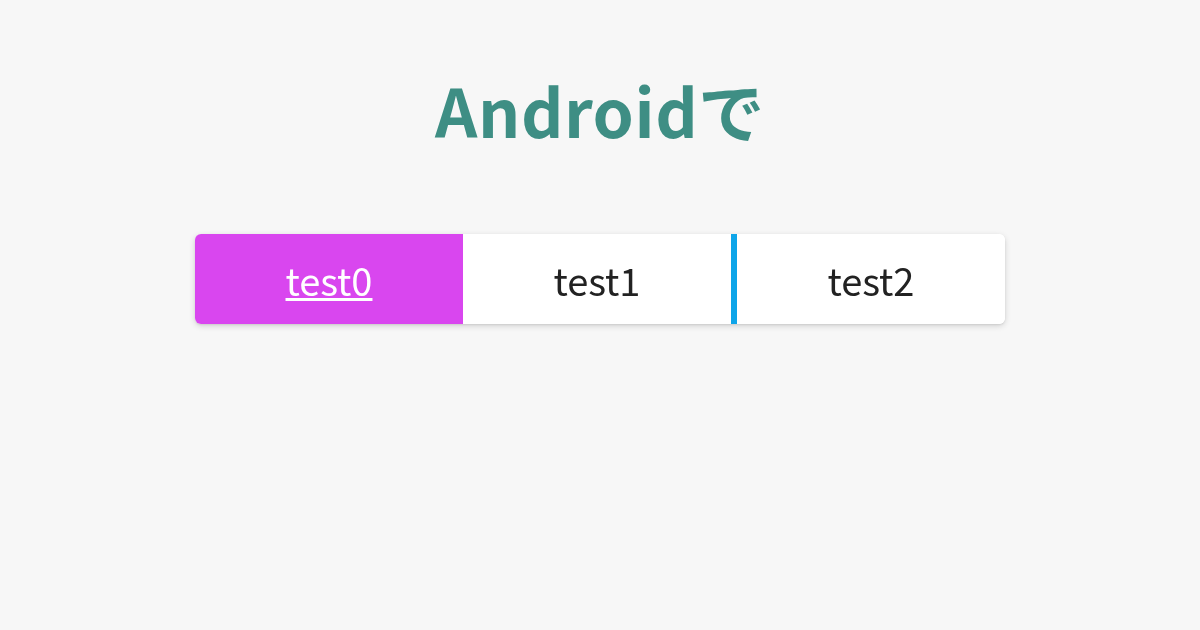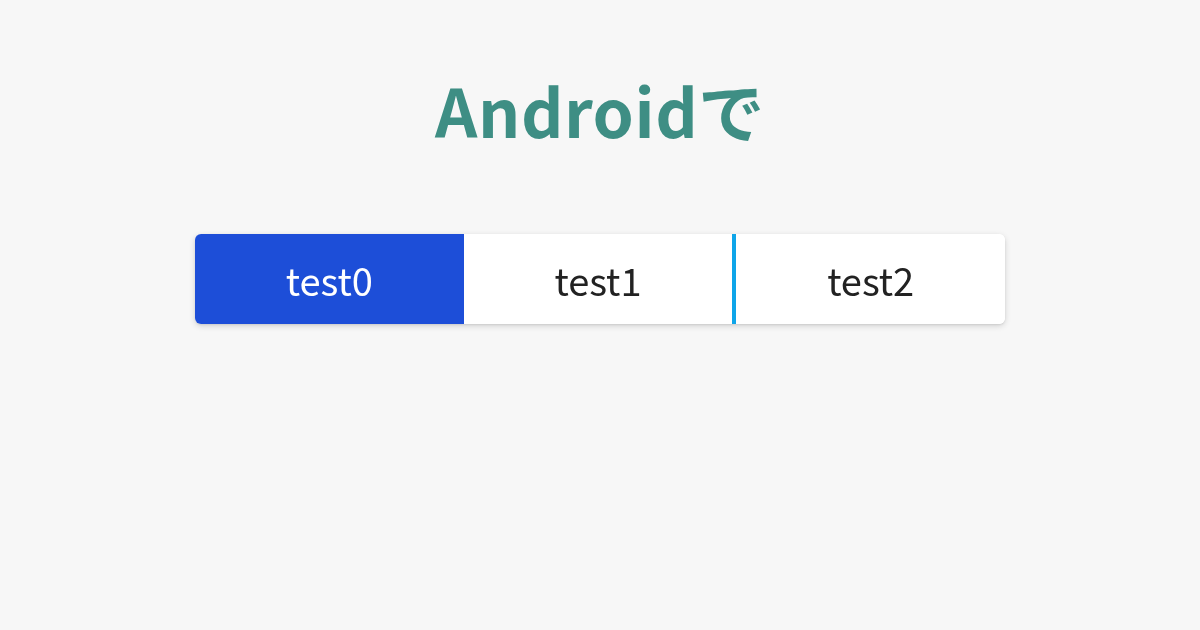--- a/index.html
+++ b/index.html
@@ -35,31 +35,32 @@
       overflow: hidden;
     }
     .segment {
       flex: 1;
       display: flex;
       align-items: center;
       justify-content: center;
       font-size: 38px;
       font-weight: 400;
       cursor: pointer;
-      border-right: 4px solid #0ea5e9;
+      border-right: 6px solid #0ea5e9;
       color: #222222;
       background-color: #ffffff;
     }
     .segment:last-child {
       border-right: none;
     }
     .segment.active {
-      background-color: #1d4ed8;
+      background-color: #d946ef;
       color: #ffffff;
       border-right: none;
+      text-decoration: underline;
     }
   </style>
 </head>
 <body>
 
 <div class="title">
   <span>Androidで</span><br>
 </div>
 
 <div class="segmented-control">

